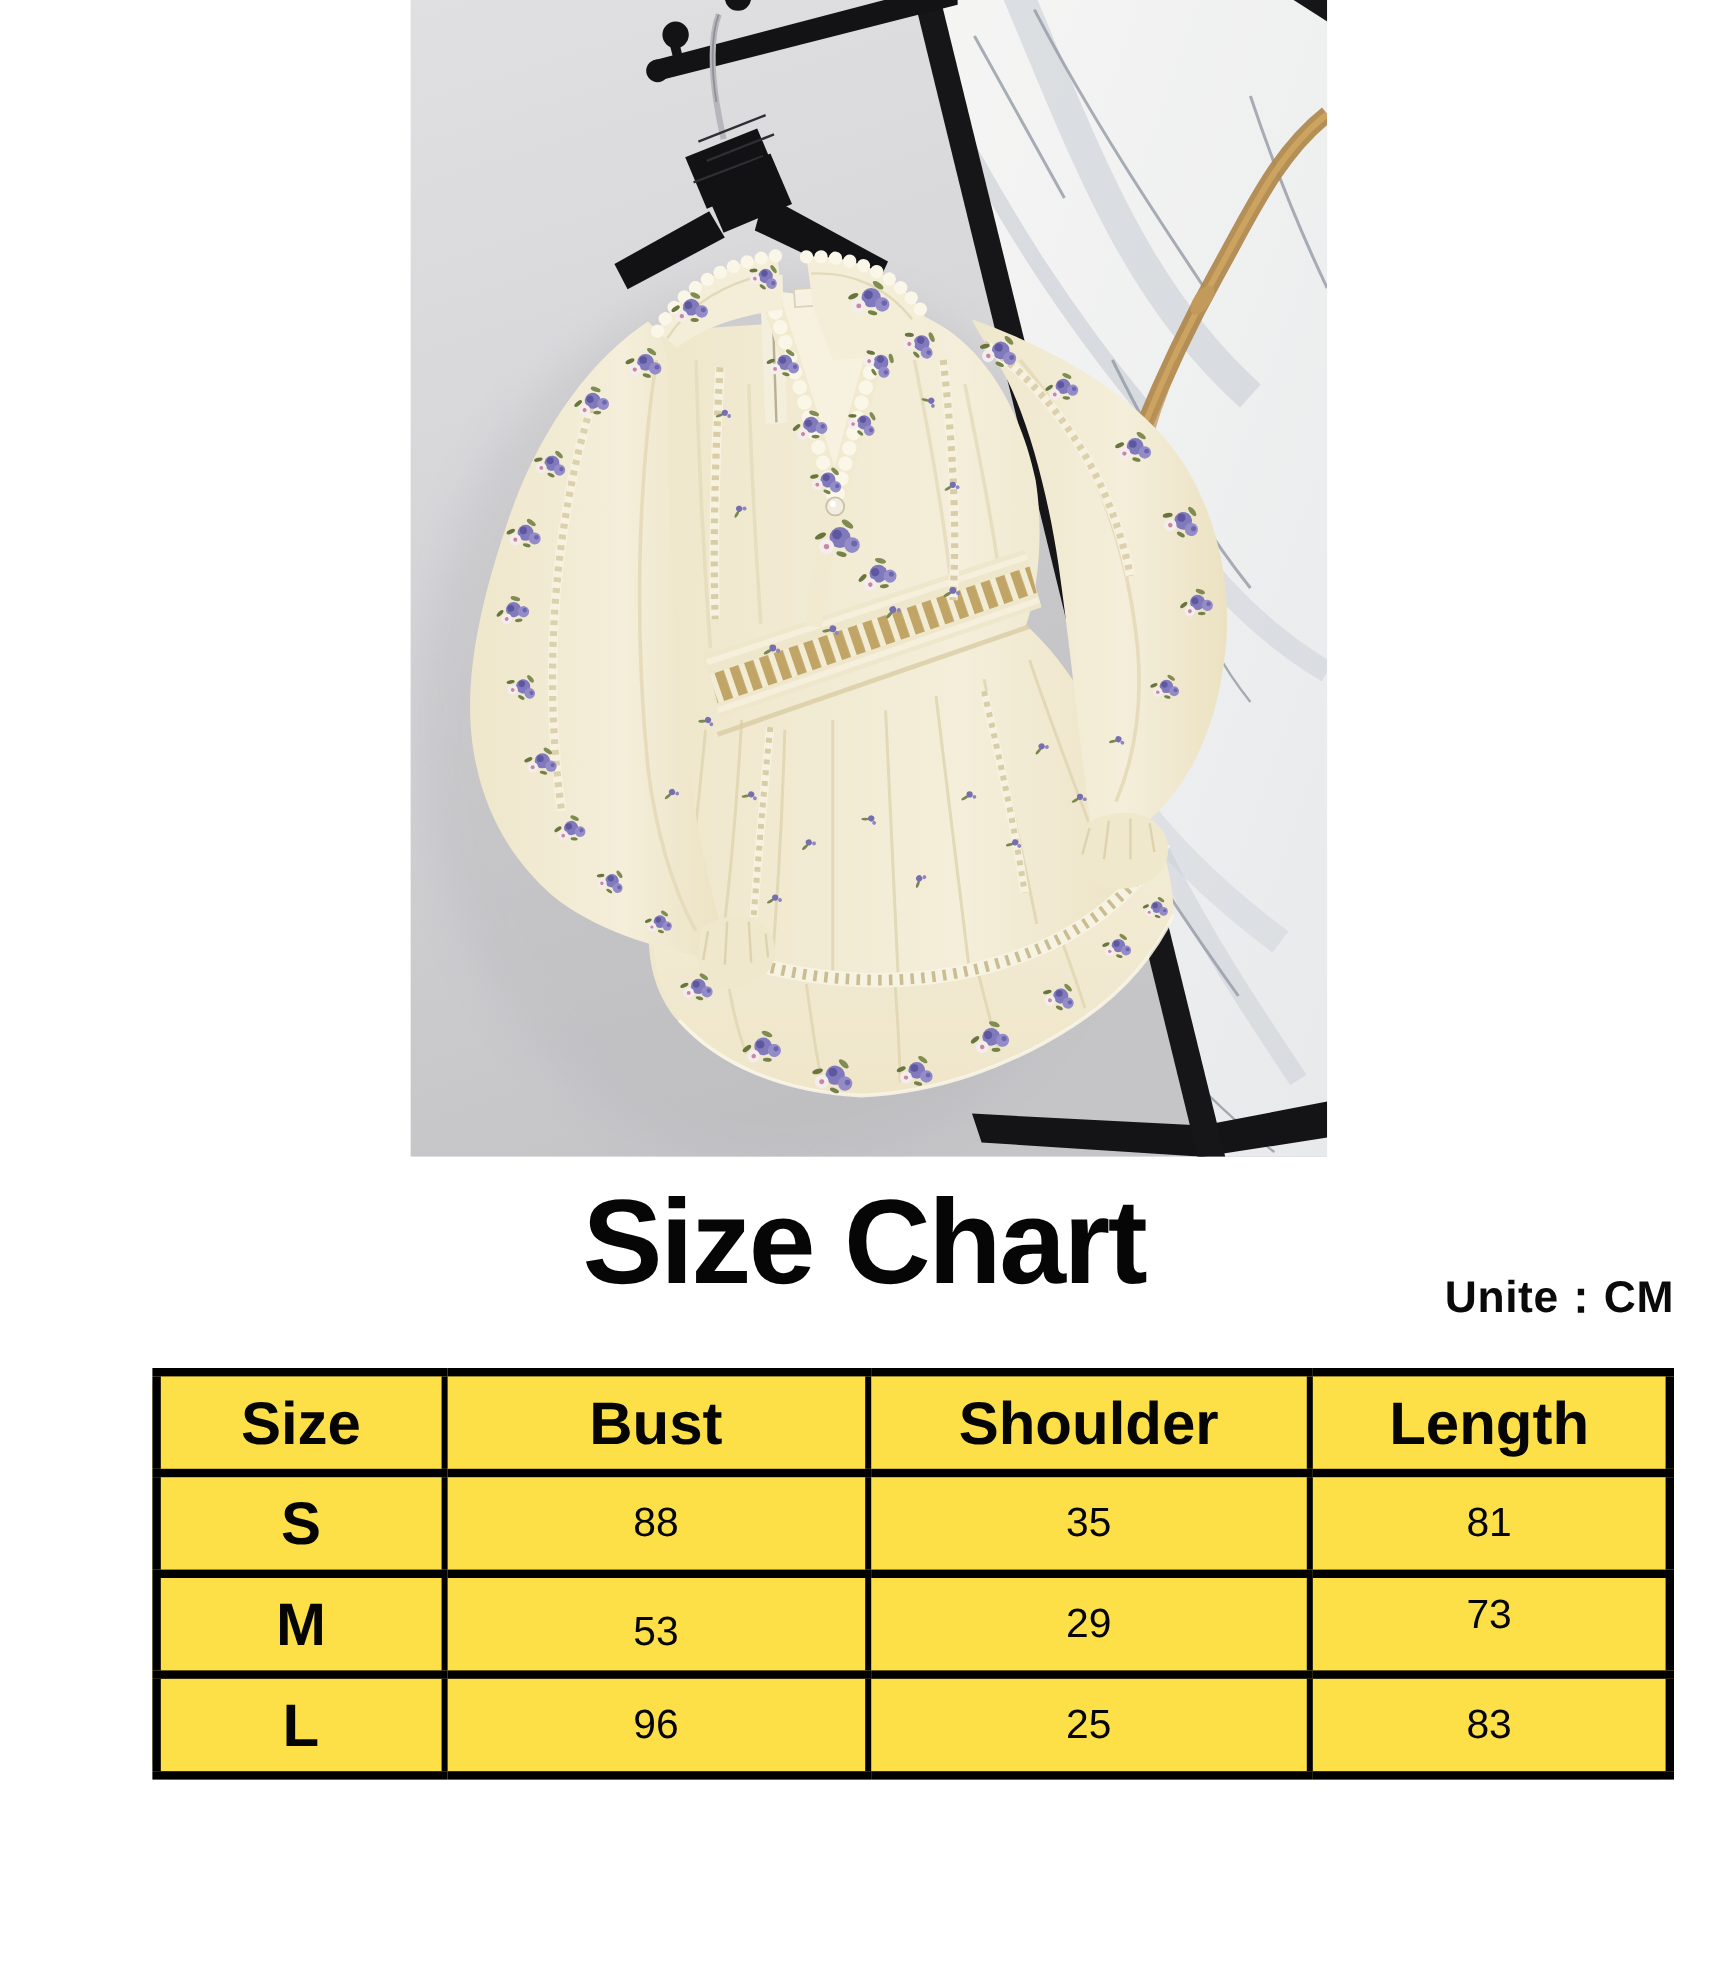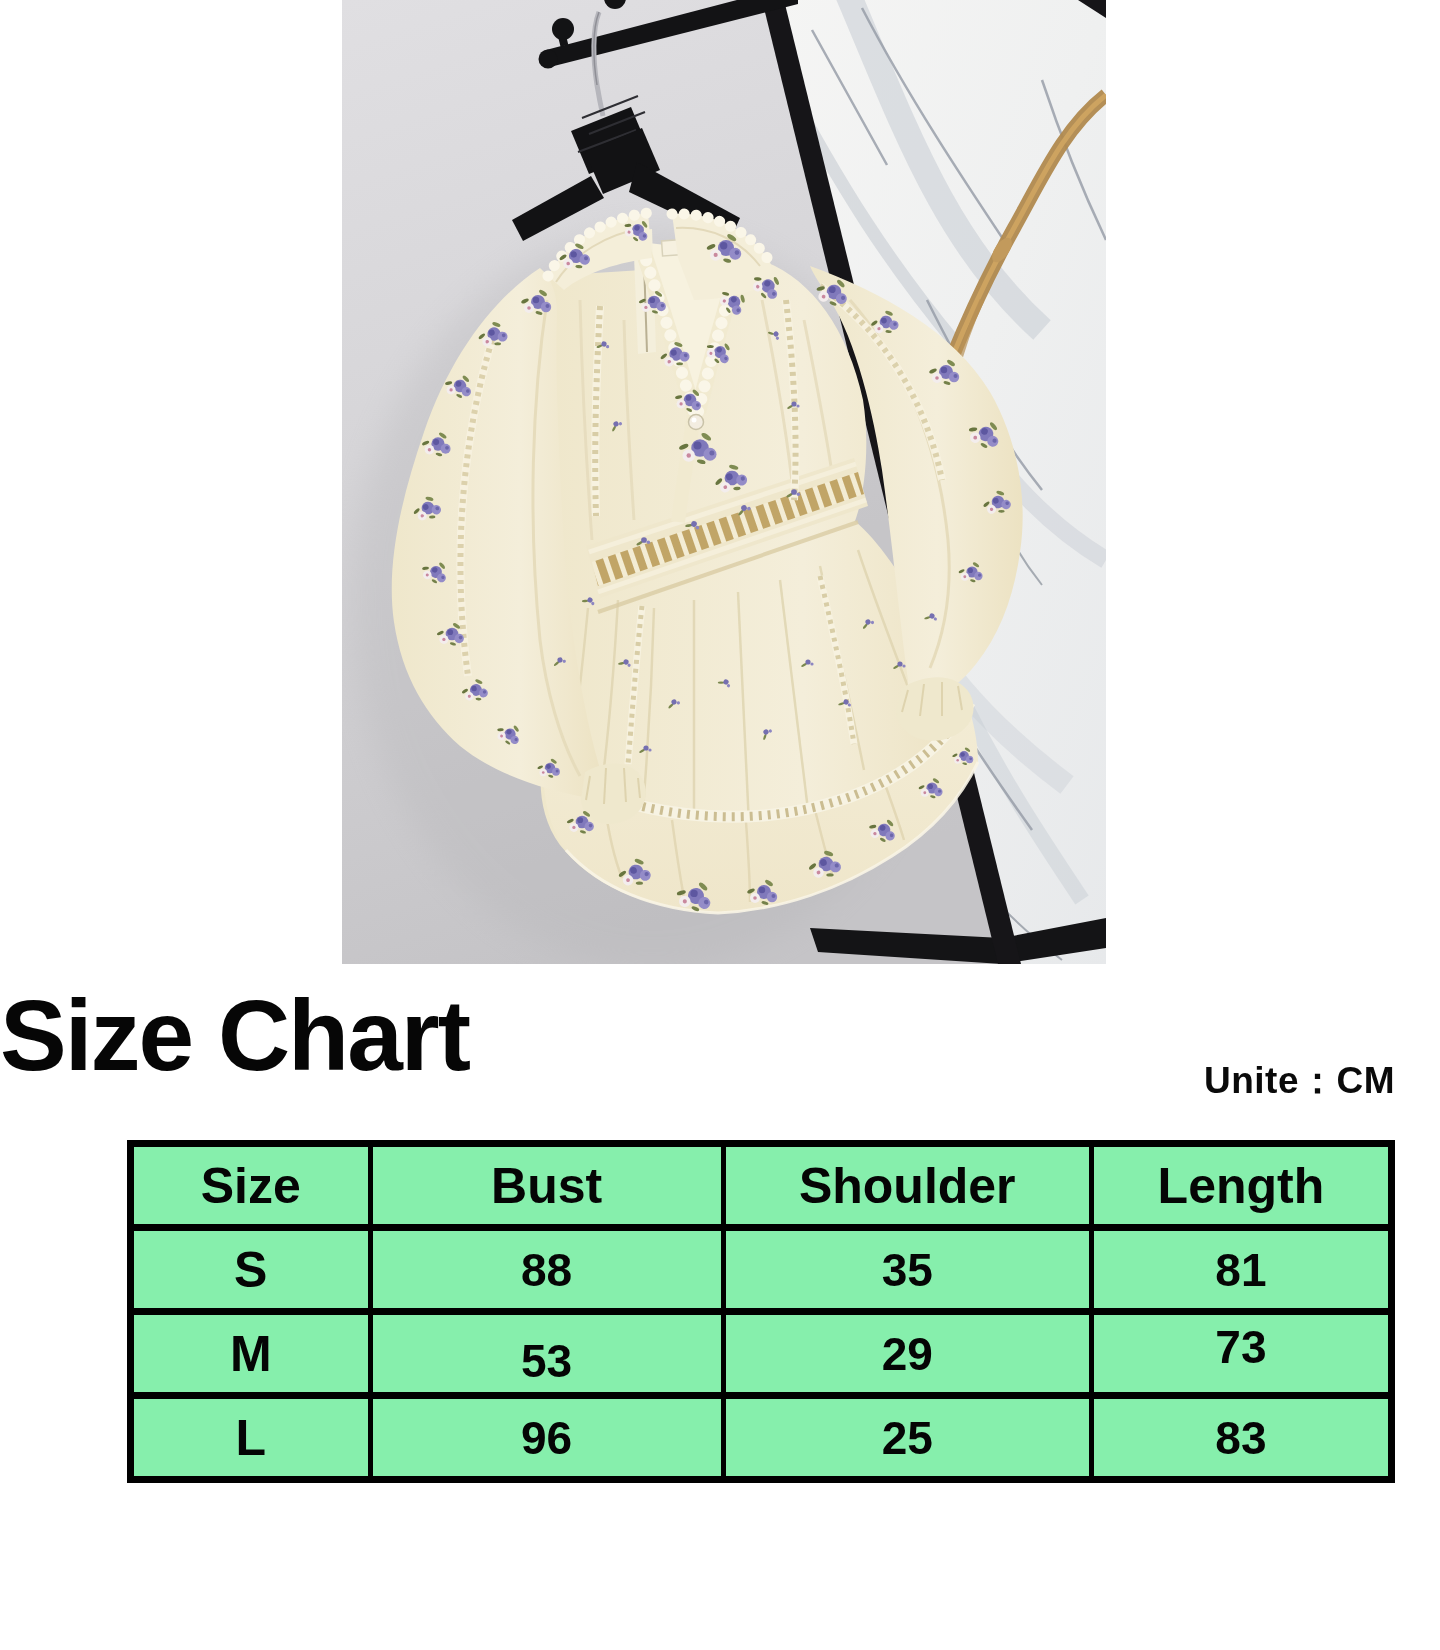--- a/index.html
+++ b/index.html
@@ -3,44 +3,44 @@
 <meta charset="utf-8">
 <style>
   html,body{margin:0;padding:0;}
   body{
     width:1440px;height:1650px;position:relative;background:#ffffff;
     font-family:"Liberation Sans", sans-serif;overflow:hidden;
   }
   .photo-wrap{position:absolute;left:342px;top:0;width:764px;height:964px;}
   .photo-wrap svg{display:block;width:764px;height:964px;}
   .page-title{
-    position:absolute;top:986px;left:0;width:100%;
+    position:absolute;top:986px;left:0;width:100%;text-align:center;
     font-size:100px;font-weight:700;color:#060606;line-height:0.98;letter-spacing:-2px;
   }
   .unit-note{
     position:absolute;top:1056px;right:45px;
     font-size:37px;font-weight:700;color:#0a0a0a;letter-spacing:0.5px;margin-left:26px;
   }
   table.size-table{
     position:absolute;left:127px;top:1140px;width:1268px;
-    border-collapse:collapse;table-layout:fixed;background:#86efac;border-radius:16px;
+    border-collapse:collapse;table-layout:fixed;background:#fde047;border-radius:16px;
   }
   table.size-table{border:7px solid #000;}
   table.size-table td{
     border:5px solid #000;border-top-width:7px;border-bottom-width:7px;
     height:77px;text-align:center;vertical-align:middle;color:#050505;
     padding:0;
   }
   .col-size{width:19.0%;}
   .col-bust{width:28.0%;}
   .col-shoulder{width:29.2%;}
   .col-length{width:23.8%;}
   tr.hdr td{font-size:50px;font-weight:700;}
   td.size-cell{font-size:50px;font-weight:700;}
-  td.num-cell{font-size:46px;font-weight:700;}
+  td.num-cell{font-size:34px;font-weight:400;}
   td .nudge-dn{position:relative;top:7px;display:inline-block;}
   td .nudge-up{position:relative;top:-7px;display:inline-block;}
 </style>
 </head>
 <body>
 
 <div class="photo-wrap">
 <svg viewBox="0 0 764 964" xmlns="http://www.w3.org/2000/svg">
   <defs>
     <linearGradient id="wallGrad" x1="0" y1="0" x2="0.25" y2="1">

